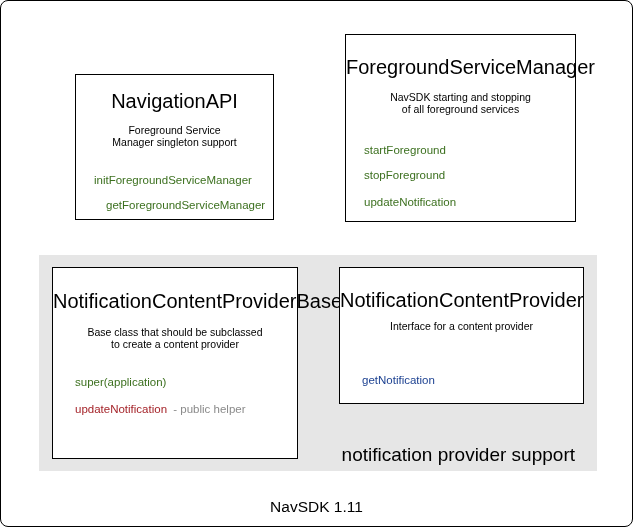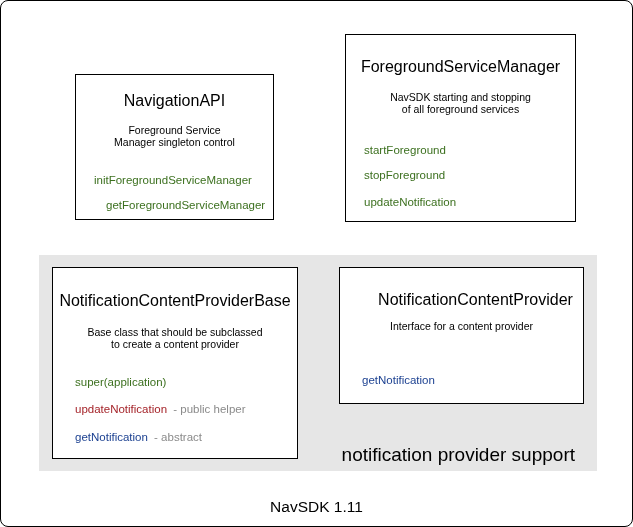--- a/index.html
+++ b/index.html
@@ -34,21 +34,21 @@
   }
   .box-navapi  { left: 74px;  top: 73px;  width: 199px; height: 146px; }
   .box-fsm     { left: 344px; top: 33px;  width: 231px; height: 188px; }
   .box-ncpbase { left: 51px;  top: 266px; width: 246px; height: 192px; }
   .box-ncp     { left: 338px; top: 266px; width: 245px; height: 137px; }
 
   .box-title {
     position: absolute;
     left: 0; right: 0;
     text-align: center;
-    font-size: 16px;
+    font-size: 20px;
     line-height: 18px;
     color: #000000;
     white-space: nowrap;
   }
   .box-desc {
     position: absolute;
     left: 0; right: 0;
     text-align: center;
     font-size: 10.5px;
     line-height: 12px;
@@ -96,36 +96,36 @@
   .box-fsm .m0 { top: 108px; left: 18px; }
   .box-fsm .m1 { top: 133px; left: 18px; }
   .box-fsm .m2 { top: 160px; left: 18px; }
 
   .box-ncpbase .box-title { top: 24px; }
   .box-ncpbase .box-desc  { top: 58px; text-align: center; }
   .box-ncpbase .m0 { top: 107px; left: 22px; }
   .box-ncpbase .m1 { top: 134px; left: 22px; }
   .box-ncpbase .m2 { top: 162px; left: 22px; }
 
-  .box-ncp .box-title { top: 23px; padding-left: 28px; }
+  .box-ncp .box-title { top: 23px; }
   .box-ncp .box-desc  { top: 52px; }
   .box-ncp .m0 { top: 105px; left: 22px; }
 </style>
 </head>
 <body>
 
 <div class="canvas">
 
   <div class="gray-region"></div>
 
   <div class="box box-navapi">
     <div class="box-title">NavigationAPI</div>
     <div class="box-desc">
       <div>Foreground Service</div>
-      <div>Manager singleton control</div>
+      <div>Manager singleton support</div>
     </div>
     <div class="method m0">
       <span data-c="green">initForegroundServiceManager</span>
     </div>
     <div class="method m1">
       <span data-c="green">getForegroundServiceManager</span>
     </div>
   </div>
 
   <div class="box box-fsm">
@@ -151,24 +151,20 @@
       <div>Base class that should be subclassed</div>
       <div>to create a content provider</div>
     </div>
     <div class="method m0">
       <span data-c="green">super(application)</span>
     </div>
     <div class="method m1">
       <span data-c="red">updateNotification</span>
       <span class="suffix">- public helper</span>
     </div>
-    <div class="method m2">
-      <span data-c="blue">getNotification</span>
-      <span class="suffix">- abstract</span>
-    </div>
   </div>
 
   <div class="box box-ncp">
     <div class="box-title">NotificationContentProvider</div>
     <div class="box-desc">
       <div>Interface for a content provider</div>
     </div>
     <div class="method m0">
       <span data-c="blue">getNotification</span>
     </div>

